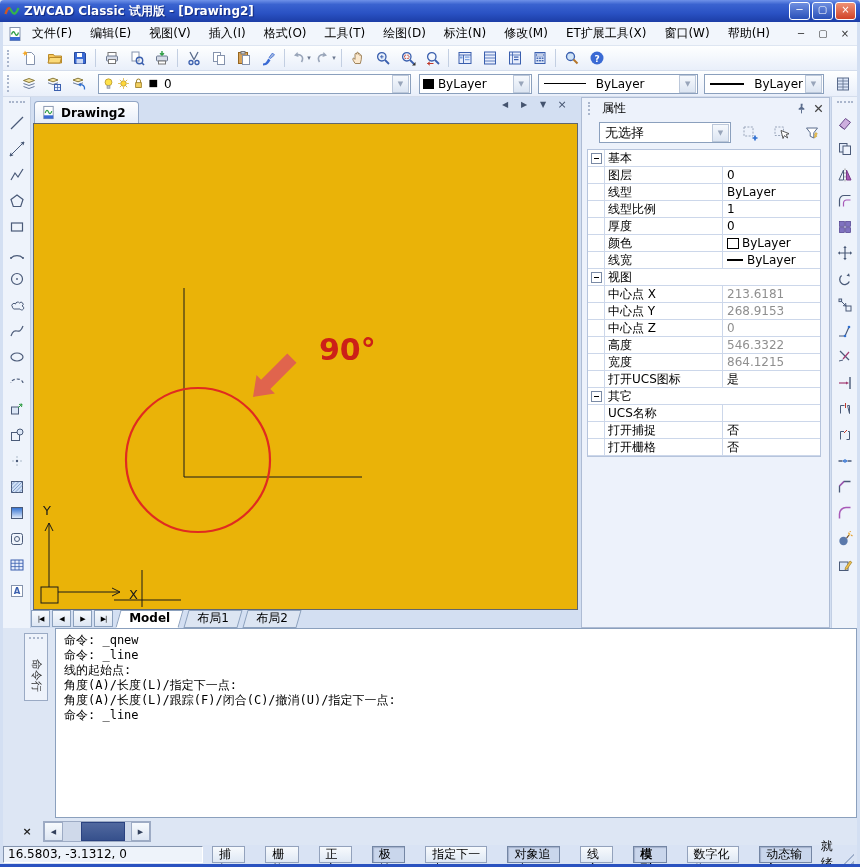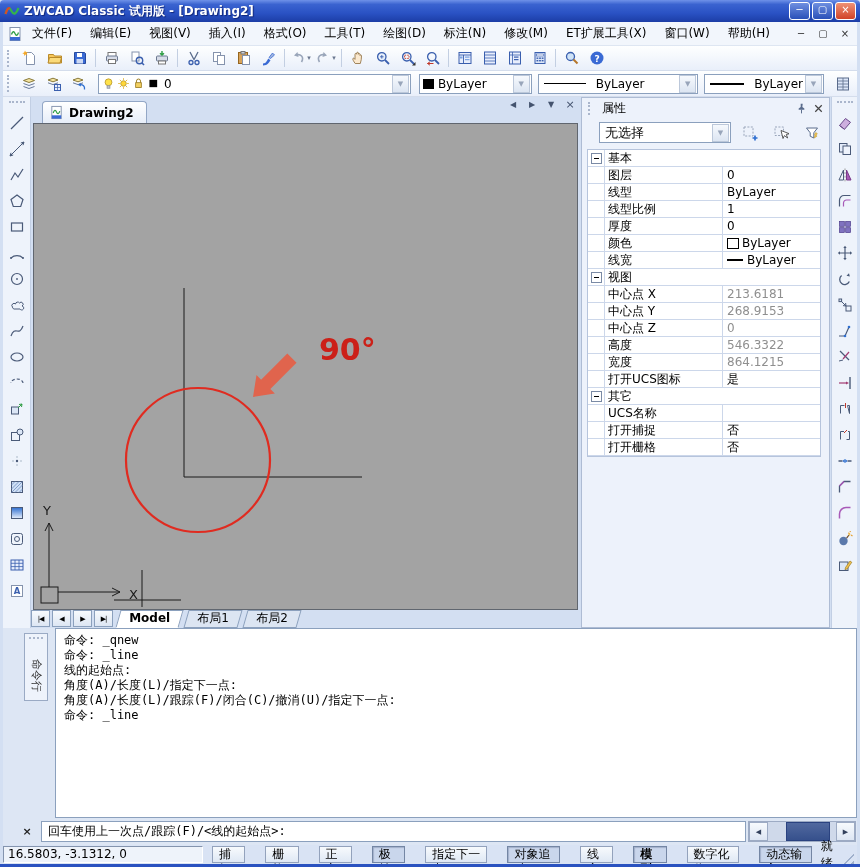--- a/index.html
+++ b/index.html
@@ -53,30 +53,30 @@
   .ltline{display:inline-block;width:42px;height:0;border-top:1px solid #000;margin:0 6px 0 2px;}
   .lwline{display:inline-block;width:34px;height:0;border-top:2px solid #000;margin:0 6px 0 2px;}
   
   #left-toolbar{position:absolute;left:3px;top:97px;width:28px;height:531px;background:#eef3fb;
     border-right:1px solid #c2cfe4;display:flex;flex-direction:column;align-items:center;padding-top:4px;box-sizing:border-box;}
   #right-toolbar{position:absolute;left:831px;top:97px;width:26px;height:531px;background:#eef3fb;
     border-left:1px solid #c2cfe4;display:flex;flex-direction:column;align-items:center;padding-top:4px;box-sizing:border-box;}
   .hgrip{width:16px;height:4px;border-top:2px dotted #aab6cc;margin-bottom:3px;}
   #left-toolbar .tbtn,#right-toolbar .tbtn{height:24px;}
   
-  #doc-tabbar{position:absolute;left:34px;top:97px;width:548px;height:26px;}
+  #doc-tabbar{position:absolute;left:26px;top:97px;width:548px;height:26px;}
   #doc-tab{position:absolute;left:8px;bottom:0;height:21px;display:flex;align-items:center;gap:5px;
     padding:0 12px 0 6px;background:linear-gradient(#ffffff,#e7eef9);border:1px solid #93a7c6;border-bottom:none;
     border-radius:4px 4px 0 0;font-weight:bold;}
   #doc-tab .ticon svg{width:15px;height:15px;}
   #doc-tab-controls{position:absolute;right:6px;top:3px;display:flex;gap:7px;color:#44536e;}
   .tabctl{font-size:8px;width:12px;text-align:center;}
   .tabctl.x{font-size:11px;line-height:10px;}
   
-  #canvas{position:absolute;left:33px;top:123px;width:543px;height:485px;background:#a3a3a3;border:1px solid #60666f;}
+  #canvas{position:absolute;left:33px;top:123px;width:543px;height:485px;background:#eab308;border:1px solid #60666f;}
   #canvas svg{display:block;width:543px;height:485px;}
   
   #layout-tabs{position:absolute;left:31px;top:609px;width:548px;height:19px;display:flex;align-items:center;gap:2px;}
   .navbtn{width:17px;height:15px;background:linear-gradient(#f7fafd,#dde6f3);border:1px solid #8ba0bd;
     font-size:7px;display:flex;align-items:center;justify-content:center;letter-spacing:-1px;}
   .ltab{height:16px;line-height:15px;padding:0 10px;border:1px solid #8ba0bd;background:#dce5f2;
     transform:skewX(-16deg);margin-left:3px;}
   .ltab>span{display:inline-block;transform:skewX(16deg);font-size:12px;}
   .ltab.active{background:#fff;font-weight:bold;border-bottom-color:#fff;}
   
@@ -1042,23 +1042,20 @@
       <div class="cmd-line">命令: _qnew</div>
       <div class="cmd-line">命令: _line</div>
       <div class="cmd-line">线的起始点:</div>
       <div class="cmd-line">角度(A)/长度(L)/指定下一点:</div>
       <div class="cmd-line">角度(A)/长度(L)/跟踪(F)/闭合(C)/撤消(U)/指定下一点:</div>
       <div class="cmd-line">命令: _line</div>
     </div>
 
   <div id="cmd-promptrow">
     <span id="cmd-close">×</span>
-    <div id="cmd-prompt">
-      <span>回车使用上一次点/跟踪(F)/&lt;线的起始点&gt;:</span>
-    </div>
     <div id="cmd-scroll">
       <span class="sarrow">◀</span>
       <span class="sthumb"></span>
       <span class="sarrow" style="margin-left:auto;">▶</span>
     </div>
   </div>
 
   <div id="statusbar">
     <div id="coords">16.5803, -3.1312, 0</div>
     <div id="status-toggles">

